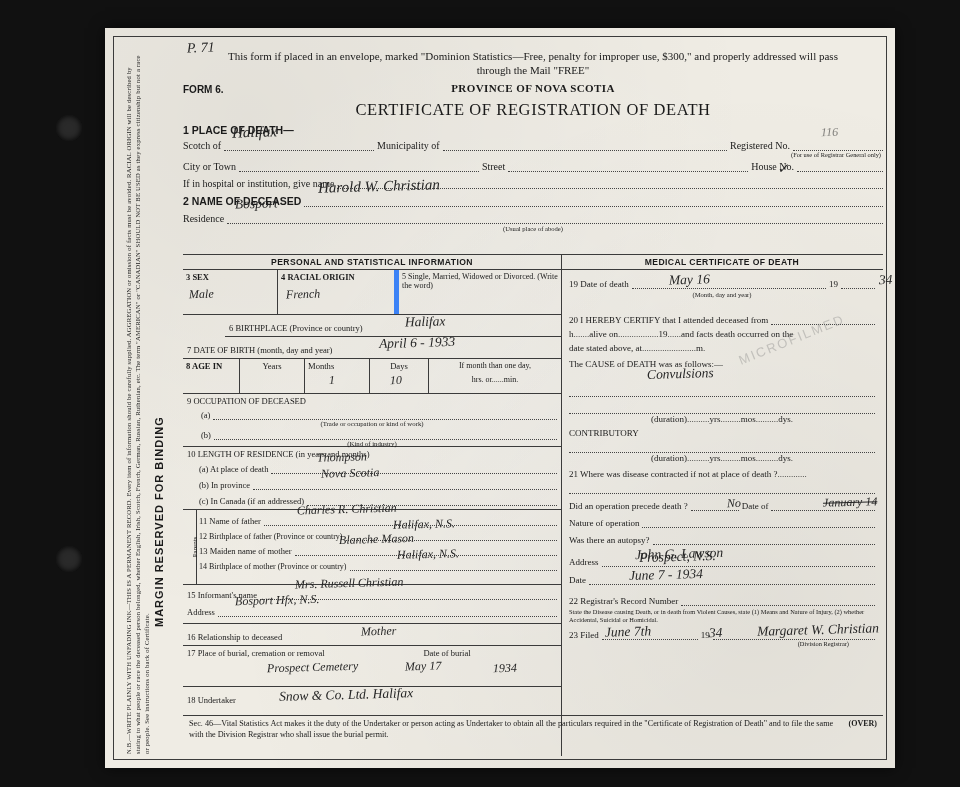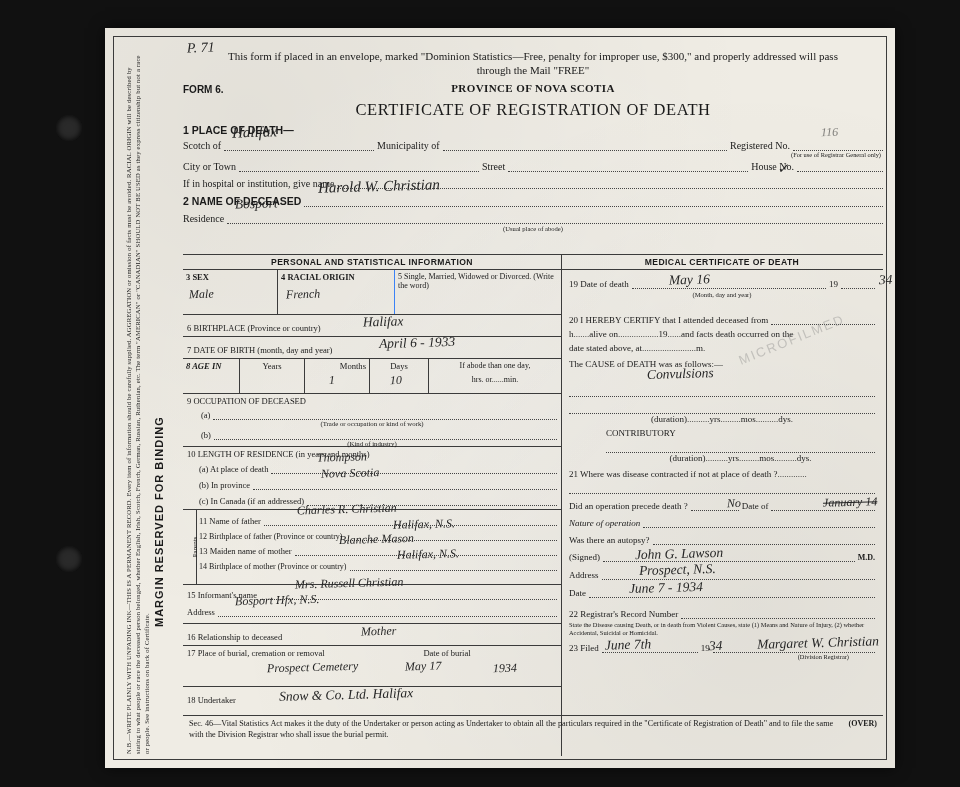--- a/index.html
+++ b/index.html
@@ -206,58 +206,58 @@
     <div class="tbl">
 
       <div class="colL">
         <div class="secthead">PERSONAL AND STATISTICAL INFORMATION</div>
 
         <div style="display:flex;border-bottom:1px solid #3b3b3b;">
           <div style="width:88px;border-right:1px solid #3b3b3b;padding:2px 3px;position:relative;height:40px;">
             <div class="fs85 b">3 SEX</div>
             <div class="hand sm" style="position:absolute;left:6px;top:17px;">Male</div>
           </div>
-          <div style="width:110px;border-right:1px solid #3b82f6;padding:2px 3px;position:relative;">
+          <div style="width:110px;border-right:5px solid #3b82f6;padding:2px 3px;position:relative;">
             <div class="fs85 b">4 RACIAL ORIGIN</div>
             <div class="hand sm" style="position:absolute;left:8px;top:17px;">French</div>
           </div>
           <div style="flex:1;padding:2px 3px;position:relative;">
             <div class="fs8">5 Single, Married, Widowed or Divorced.  (Write the word)</div>
             <div class="hand sm" style="position:absolute;left:10px;top:20px;"></div>
           </div>
         </div>
 
-        <div class="cell" style="height:17px;">
+        <div class="cell" style="height:17px;margin-left:42px;">
           <span class="fs85">6 BIRTHPLACE (Province or country)</span>
           <span class="hand med" style="position:absolute;left:180px;top:-1px;">Halifax</span>
         </div>
 
         <div class="cell" style="height:17px;">
           <span class="fs85">7 DATE OF BIRTH (month, day and year)</span>
           <span class="hand med" style="position:absolute;left:196px;top:-2px;">April 6 - 1933</span>
         </div>
 
         <div class="agegrid">
-          <div style="width:50px;font-style:italic;">
+          <div style="width:50px;">
             <span class="b">8 AGE IN</span>
           </div>
           <div style="width:58px;text-align:center;position:relative;height:30px;">
             <span>Years</span>
             <span class="hand sm" style="position:absolute;left:22px;top:14px;"></span>
           </div>
-          <div style="width:58px;text-align:right;position:relative;">
+          <div style="width:58px;text-align:left;position:relative;">
             <span>Months</span>
             <span class="hand sm" style="position:absolute;left:24px;top:14px;">1</span>
           </div>
           <div style="width:52px;text-align:center;position:relative;">
             <span>Days</span>
             <span class="hand sm" style="position:absolute;left:20px;top:14px;">10</span>
           </div>
           <div style="flex:1;text-align:center;font-size:8px;">
-            <div>If abode than one day,</div>
+            <div>If month than one day,</div>
             <div style="margin-top:5px;">hrs.  or......min.</div>
           </div>
         </div>
 
         <div class="cell" style="height:48px;">
           <div class="fs85">9 OCCUPATION OF DECEASED</div>
           <div style="margin-left:14px;margin-top:1px;display:flex;align-items:flex-end;gap:3px;">
             <span class="fs85">(a)</span>
             <span class="dots"></span>
           </div>
@@ -372,21 +372,21 @@
         </div>
 
         <div style="padding:6px 8px 0 8px;position:relative;">
           <div class="fs9">The CAUSE of DEATH was as follows:—</div>
           <div style="border-bottom:1px dotted #444;height:15px;margin-top:12px;"></div>
           <div style="border-bottom:1px dotted #444;height:14px;margin-top:2px;"></div>
           <span class="hand med" style="position:absolute;left:86px;top:13px;">Convulsions</span>
           <div style="text-align:center;" class="fs9">(duration)..........yrs.........mos..........dys.</div>
         </div>
 
-        <div style="padding:4px 8px 0 8px;margin-left:37px;">
+        <div style="padding:4px 8px 0 8px;">
           <div class="fs9">CONTRIBUTORY</div>
           <div style="border-bottom:1px dotted #444;height:14px;"></div>
           <div style="text-align:center;" class="fs9">(duration)..........yrs.........mos..........dys.</div>
         </div>
 
         <div style="padding:6px 8px 0 8px;">
           <div class="fs9">21 Where was disease contracted if not at place of death ?.............</div>
           <div style="border-bottom:1px dotted #444;height:13px;margin-top:1px;"></div>
         </div>
 
@@ -394,40 +394,35 @@
           <div class="flex">
             <span class="fs9 nowrap">Did an operation precede death ?</span>
             <span class="dots" style="max-width:48px;"></span>
             <span class="fs9 nowrap">Date of</span>
             <span class="dots"></span>
           </div>
           <span class="hand sm" style="position:absolute;left:166px;top:2px;">No</span>
           <span class="hand sm" style="position:absolute;left:262px;top:1px;text-decoration:line-through;">January 14</span>
         </div>
 
-        <div style="padding:4px 8px 0 8px;font-style:italic;">
+        <div style="padding:4px 8px 0 8px;">
           <div class="flex">
             <span class="fs9 nowrap">Nature of operation</span>
             <span class="dots"></span>
           </div>
         </div>
 
         <div style="padding:4px 8px 0 8px;text-align:right;">
           <div class="flex">
             <span class="fs9 nowrap">Was there an autopsy?</span>
             <span class="dots"></span>
           </div>
         </div>
 
         <div style="padding:4px 8px 0 8px;position:relative;">
-          <div class="flex">
-            <span class="fs9 nowrap">(Signed)</span>
-            <span class="dots"></span>
-            <span class="fs8 b nowrap">M.D.</span>
-          </div>
           <span class="hand med" style="position:absolute;left:74px;top:1px;">John G. Lawson</span>
         </div>
 
         <div style="padding:5px 8px 0 8px;position:relative;">
           <div class="flex">
             <span class="fs9 nowrap">Address</span>
             <span class="dots"></span>
           </div>
           <span class="hand med" style="position:absolute;left:78px;top:0;">Prospect, N.S.</span>
         </div>

